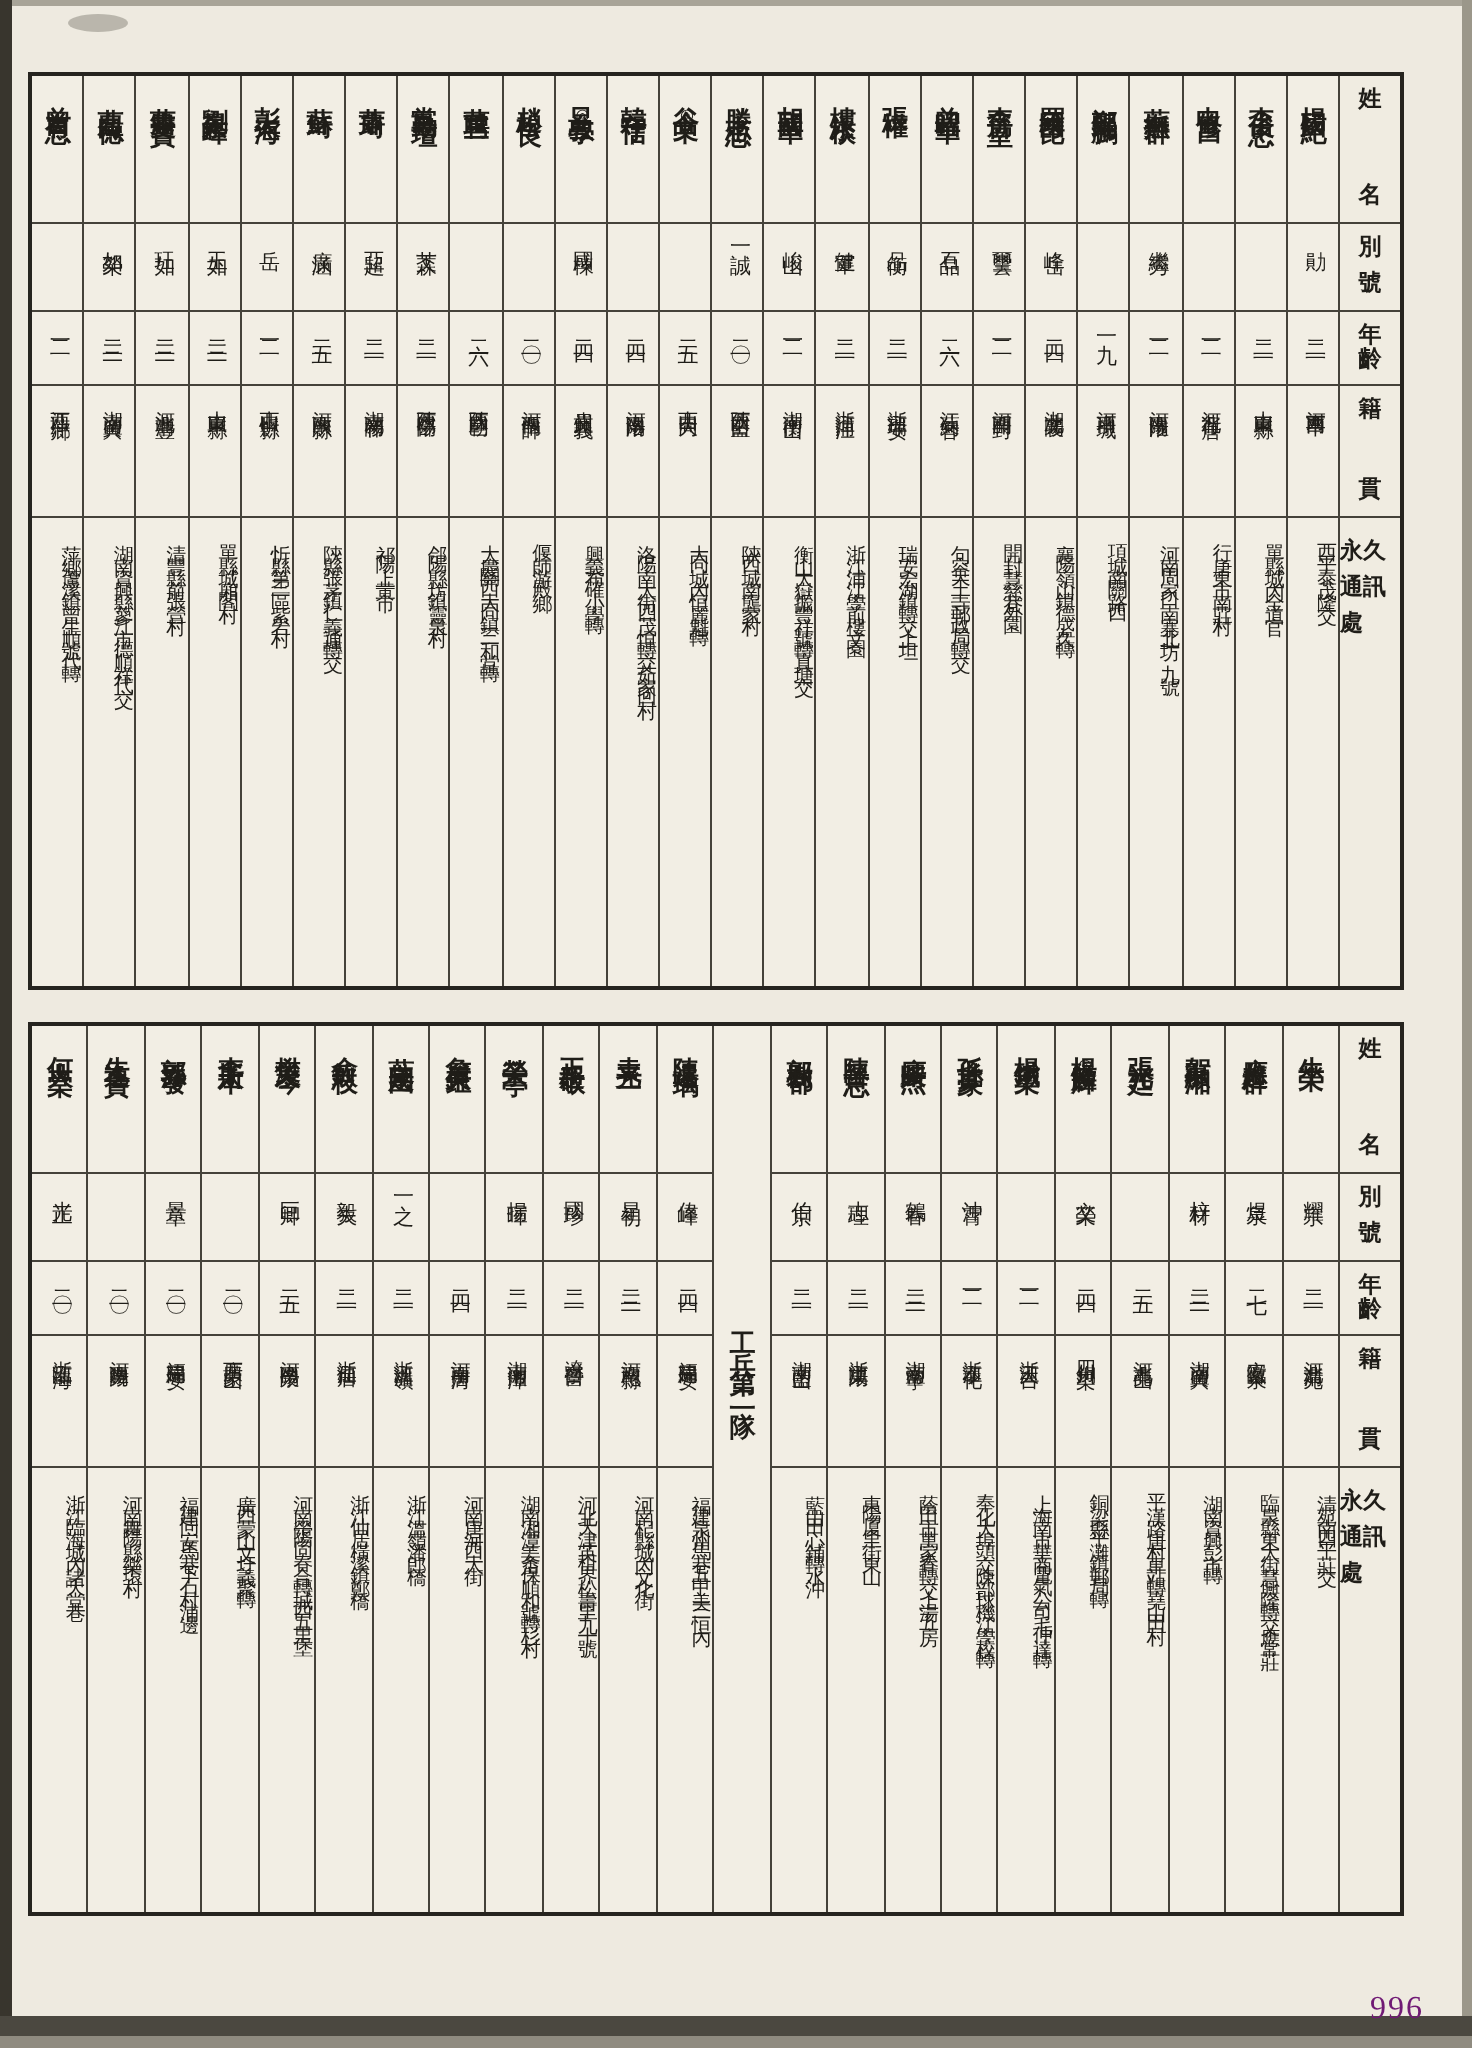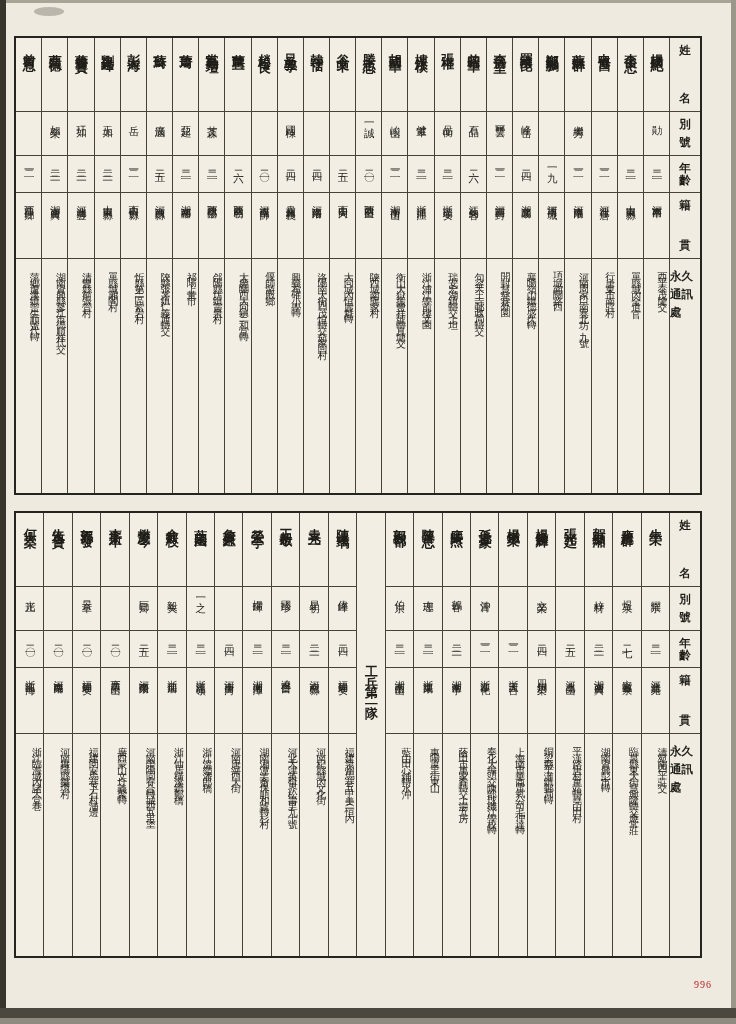--- a/index.html
+++ b/index.html
@@ -84,24 +84,24 @@
     padding: 7px 0;
   }
   .header-cell span { font-size: 11.5px; font-weight: bold; line-height: 1; color:#1f1d18; }
 
   .col-divider { justify-content: flex-start; align-items: center; }
   .divider-text { font-size: 13px; font-weight: bold; letter-spacing: 10px; padding-top: 142px; }
 
   .page-number {
     position: absolute;
     right: 24px;
-    bottom: 34px;
-    font-size: 10px;
+    bottom: 10px;
+    font-size: 16px;
     letter-spacing: 1px;
-    color: #b91c1c;
+    color: #701a75;
   }
 </style>
 </head>
 <body>
 
 <div class="page">
   <div class="edge-top"></div>
   <div class="edge-left"></div>
   <div class="edge-right"></div>
   <div class="edge-bottom-dark"></div>

